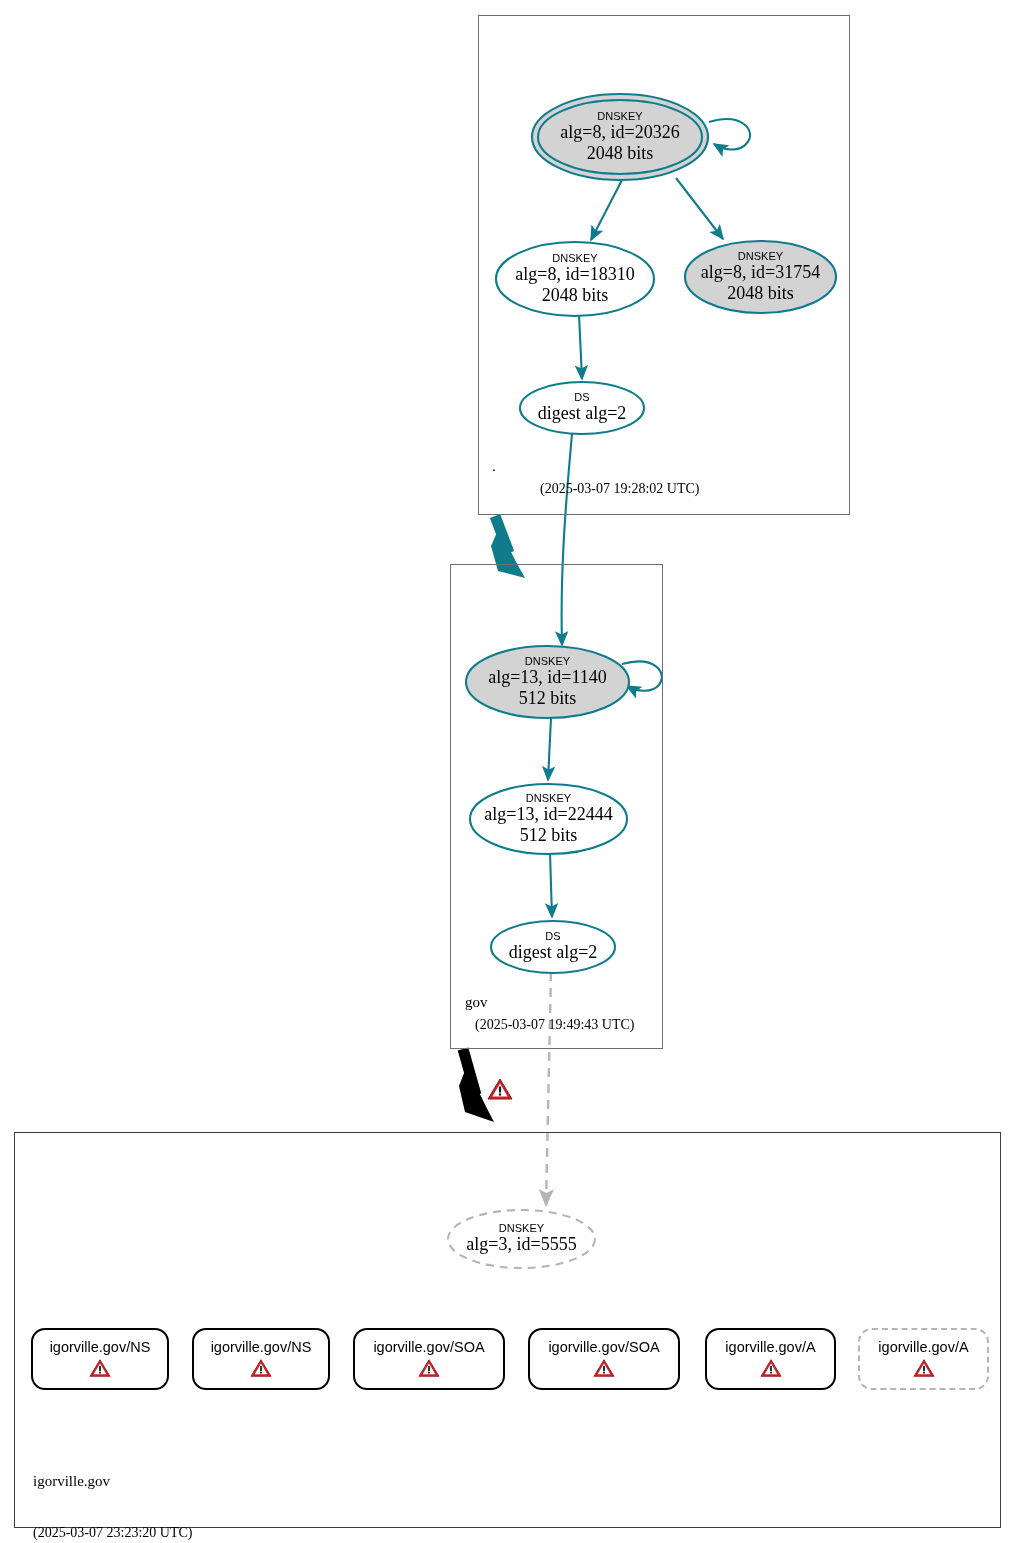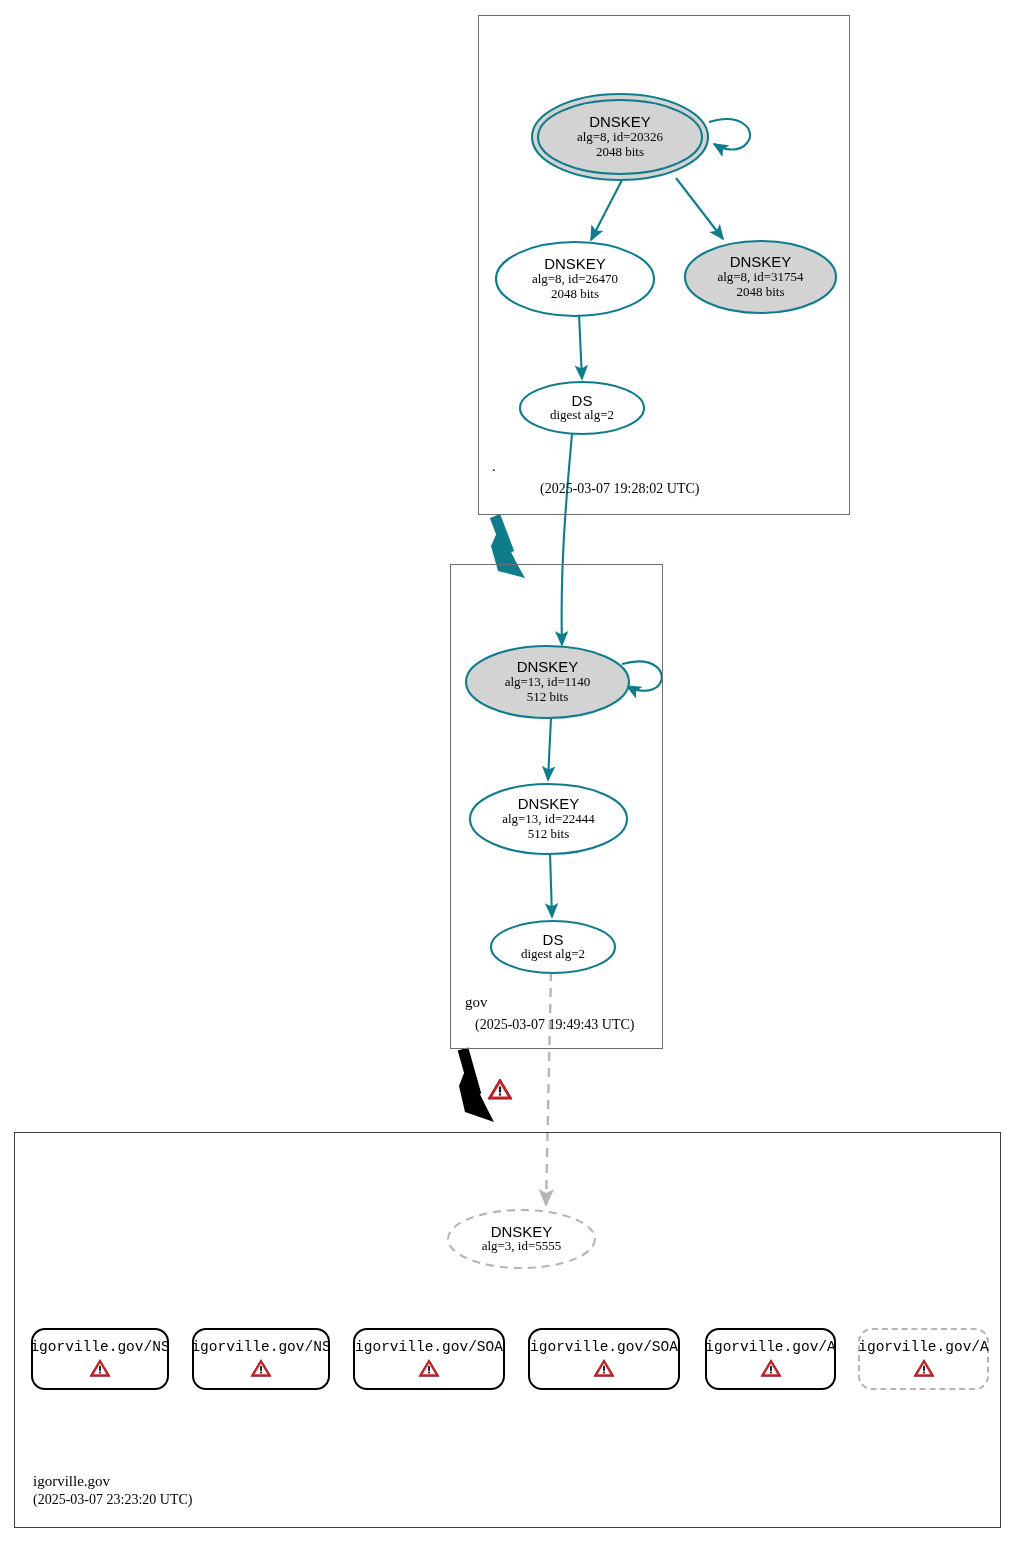--- a/index.html
+++ b/index.html
@@ -7,26 +7,26 @@
        font-family:"Liberation Serif",serif;}
   .canvas{position:absolute;left:0;top:0;width:1015px;height:1543px;}
   svg.layer{position:absolute;left:0;top:0;width:1015px;height:1543px;overflow:visible;}
   .zone-box{position:absolute;border:1px solid #6f6f6f;background:transparent;box-sizing:border-box;}
   .zone-box.thick{border:1px solid #3d3d3d;}
   .zone-label{position:absolute;font-family:"Liberation Serif",serif;color:#000;white-space:nowrap;}
   .zone-name{font-size:15px;}
   .zone-time{font-size:14px;}
   .node{position:absolute;display:flex;flex-direction:column;align-items:center;justify-content:center;
         text-align:center;box-sizing:border-box;}
-  .ell-title{font-family:"Liberation Sans",sans-serif;font-size:15px;color:#000;line-height:1.05;}
-  .ell-sub{font-family:"Liberation Serif",serif;font-size:13px;color:#000;line-height:1.15;}
+  .ell-title{font-family:"Liberation Sans",sans-serif;font-size:11px;color:#000;line-height:1.05;}
+  .ell-sub{font-family:"Liberation Serif",serif;font-size:18px;color:#000;line-height:1.15;}
   .rr-box{position:absolute;display:flex;flex-direction:column;align-items:center;justify-content:center;
           border:2px solid #000;border-radius:14px;background:#fff;box-sizing:border-box;}
   .rr-box.dashedbox{border:2px dashed #b5b5b5;}
-  .rr-label{font-family:Liberation Mono, monospace;font-size:14.5px;color:#000;line-height:1;}
+  .rr-label{font-family:Liberation Sans, sans-serif;font-size:14.5px;color:#000;line-height:1;}
   .warn{width:22px;height:20px;margin-top:3px;}
   .warn-free{position:absolute;width:22px;height:20px;}
 </style>
 </head>
 <body>
 
 <div class="canvas">
 
   <svg class="layer">
     <defs>
@@ -88,21 +88,21 @@
       <div class="ell-sub">2048 bits</div>
     </div>
   </div>
 
   <div class="node" style="left:494px;top:240px;width:162px;height:78px;">
     <svg width="162" height="78" style="position:absolute;left:0;top:0;">
       <ellipse cx="81" cy="39" rx="79" ry="37" fill="#ffffff" stroke="#0f7c8c" stroke-width="2.1"></ellipse>
     </svg>
     <div style="position:relative;text-align:center;">
       <div class="ell-title">DNSKEY</div>
-      <div class="ell-sub">alg=8, id=26470</div>
+      <div class="ell-sub">alg=8, id=18310</div>
       <div class="ell-sub">2048 bits</div>
     </div>
   </div>
 
   <div class="node" style="left:683px;top:239px;width:155px;height:76px;">
     <svg width="155" height="76" style="position:absolute;left:0;top:0;">
       <ellipse cx="77.5" cy="38" rx="75.5" ry="36" fill="#d3d3d3" stroke="#0f7c8c" stroke-width="2.1"></ellipse>
     </svg>
     <div style="position:relative;text-align:center;">
       <div class="ell-title">DNSKEY</div>
@@ -159,21 +159,21 @@
 
   <svg class="warn-free" style="left:487px;top:1077px;width:26px;height:24px;" viewBox="0 0 26 24">
     <path d="M13,2 L25,22 L1,22 Z" fill="#cc2229" stroke="#8f1418" stroke-width="1"></path>
     <path d="M13,6.5 L20.6,19.6 L5.4,19.6 Z" fill="#ffffff"></path>
     <rect x="11.9" y="9.5" width="2.2" height="6" fill="#1a1a1a"></rect>
     <rect x="11.9" y="16.4" width="2.2" height="2.2" fill="#1a1a1a"></rect>
   </svg>
 
   <div class="zone-box thick" style="left:14px;top:1132px;width:987px;height:396px;"></div>
   <div class="zone-label zone-name" style="left:33px;top:1473px;">igorville.gov</div>
-  <div class="zone-label zone-time" style="left:33px;top:1492px;">(2025-03-07 23:23:20 UTC)</div>
+  <div class="zone-label zone-time" style="left:33px;top:1525px;">(2025-03-07 23:23:20 UTC)</div>
 
   <div class="node" style="left:446px;top:1208px;width:151px;height:62px;">
     <svg width="151" height="62" style="position:absolute;left:0;top:0;">
       <ellipse cx="75.5" cy="31" rx="73.5" ry="29" fill="#ffffff" stroke="#b5b5b5" stroke-width="2.1" stroke-dasharray="8,6"></ellipse>
     </svg>
     <div style="position:relative;text-align:center;">
       <div class="ell-title">DNSKEY</div>
       <div class="ell-sub">alg=3, id=5555</div>
     </div>
   </div>

